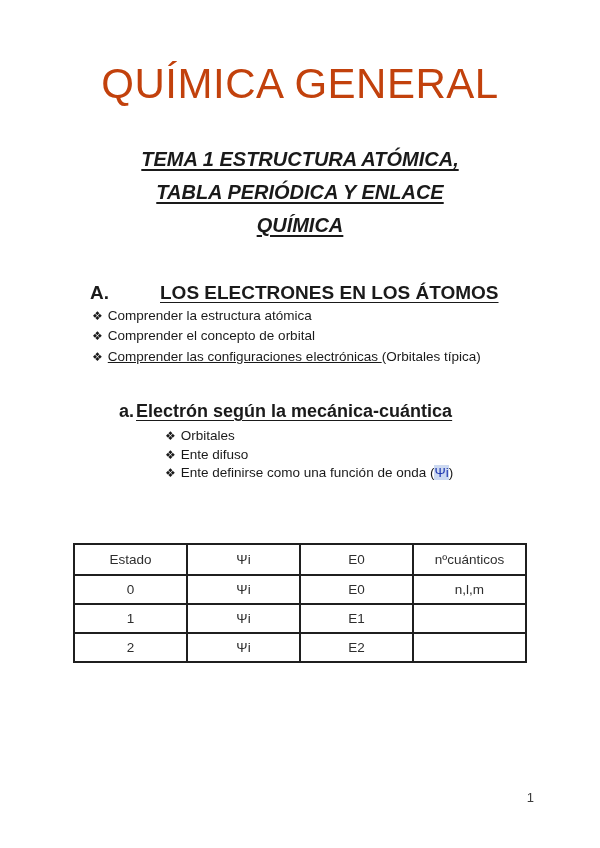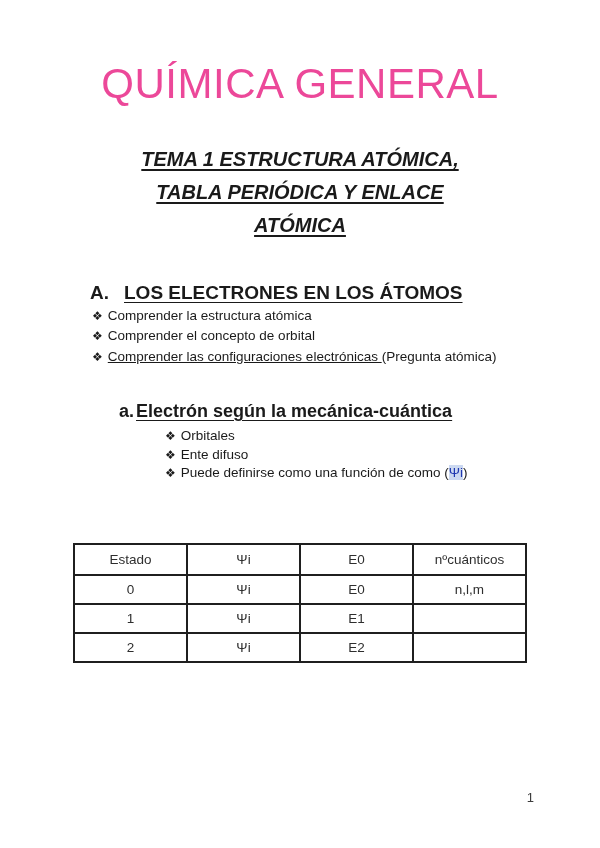--- a/index.html
+++ b/index.html
@@ -10,37 +10,37 @@
     background:#ffffff;
     font-family:"Liberation Sans", sans-serif;
     color:#1a1a1a;
     overflow:hidden;
   }
   .doc-title {
     position:absolute; top:58px; left:0; right:0;
     text-align:center;
     font-size:42px; line-height:52px;
     font-weight:400;
-    color:#ec4899;
+    color:#c2410c;
     letter-spacing:0.5px;
   }
   .doc-subtitle {
     position:absolute; top:143px; left:0; right:0;
     text-align:center;
     font-size:20px; line-height:33px;
     font-weight:bold; font-style:italic;
   }
   .doc-subtitle .sub-line { text-decoration:underline; text-underline-offset:3px; }
   .section-heading {
     position:absolute; top:281px; left:90px;
     display:flex; align-items:baseline;
     font-size:19px; line-height:24px; font-weight:bold;
   }
   .section-heading .idx { margin-right:15px; }
-  .section-heading .txt { text-decoration:underline; text-underline-offset:3px; }
+  .section-heading .txt { text-decoration:underline; text-underline-offset:3px;margin-left:36px; }
   .bullet-list-1 {
     position:absolute; top:306px; left:92px;
     font-size:13.5px; line-height:19.3px;
   }
   .bullet-list-2 {
     position:absolute; top:427px; left:165px;
     font-size:13.5px; line-height:18.6px;
   }
   .bullet { white-space:pre; }
   .bullet .marker { margin-right:5px; font-size:12px; }
@@ -82,43 +82,43 @@
 </head>
 <body>
 
 <div class="page">
 
   <div class="doc-title">QUÍMICA GENERAL</div>
 
   <div class="doc-subtitle">
     <div class="sub-line">TEMA 1 ESTRUCTURA ATÓMICA,</div>
     <div class="sub-line">TABLA PERIÓDICA Y ENLACE</div>
-    <div class="sub-line">ATÓMICA</div>
+    <div class="sub-line">QUÍMICA</div>
   </div>
 
   <div class="section-heading">
     <span class="idx">A.</span>
     <span class="txt">LOS ELECTRONES EN LOS ÁTOMOS</span>
   </div>
 
   <div class="bullet-list-1">
     <div class="bullet"><span class="marker">❖</span><span>Comprender la estructura atómica</span></div>
     <div class="bullet"><span class="marker">❖</span><span>Comprender el concepto de orbital</span></div>
-    <div class="bullet"><span class="marker">❖</span><span class="u">Comprender las configuraciones electrónicas </span><span>(Pregunta atómica)</span></div>
+    <div class="bullet"><span class="marker">❖</span><span class="u">Comprender las configuraciones electrónicas </span><span>(Orbitales típica)</span></div>
   </div>
 
   <div class="sub-heading">
     <span class="idx">a.</span>
     <span class="txt">Electrón según la mecánica-cuántica</span>
   </div>
 
   <div class="bullet-list-2">
     <div class="bullet"><span class="marker">❖</span><span>Orbitales</span></div>
     <div class="bullet"><span class="marker">❖</span><span>Ente difuso</span></div>
-    <div class="bullet"><span class="marker">❖</span><span>Puede definirse como una función de como (</span><span class="psi-highlight">Ψi</span><span>)</span></div>
+    <div class="bullet"><span class="marker">❖</span><span>Ente definirse como una función de onda (</span><span class="psi-highlight">Ψi</span><span>)</span></div>
   </div>
 
   <table class="data-table">
     <thead>
       <tr class="hdr">
         <th>Estado</th>
         <th>Ψi</th>
         <th>E0</th>
         <th>nºcuánticos</th>
       </tr>

